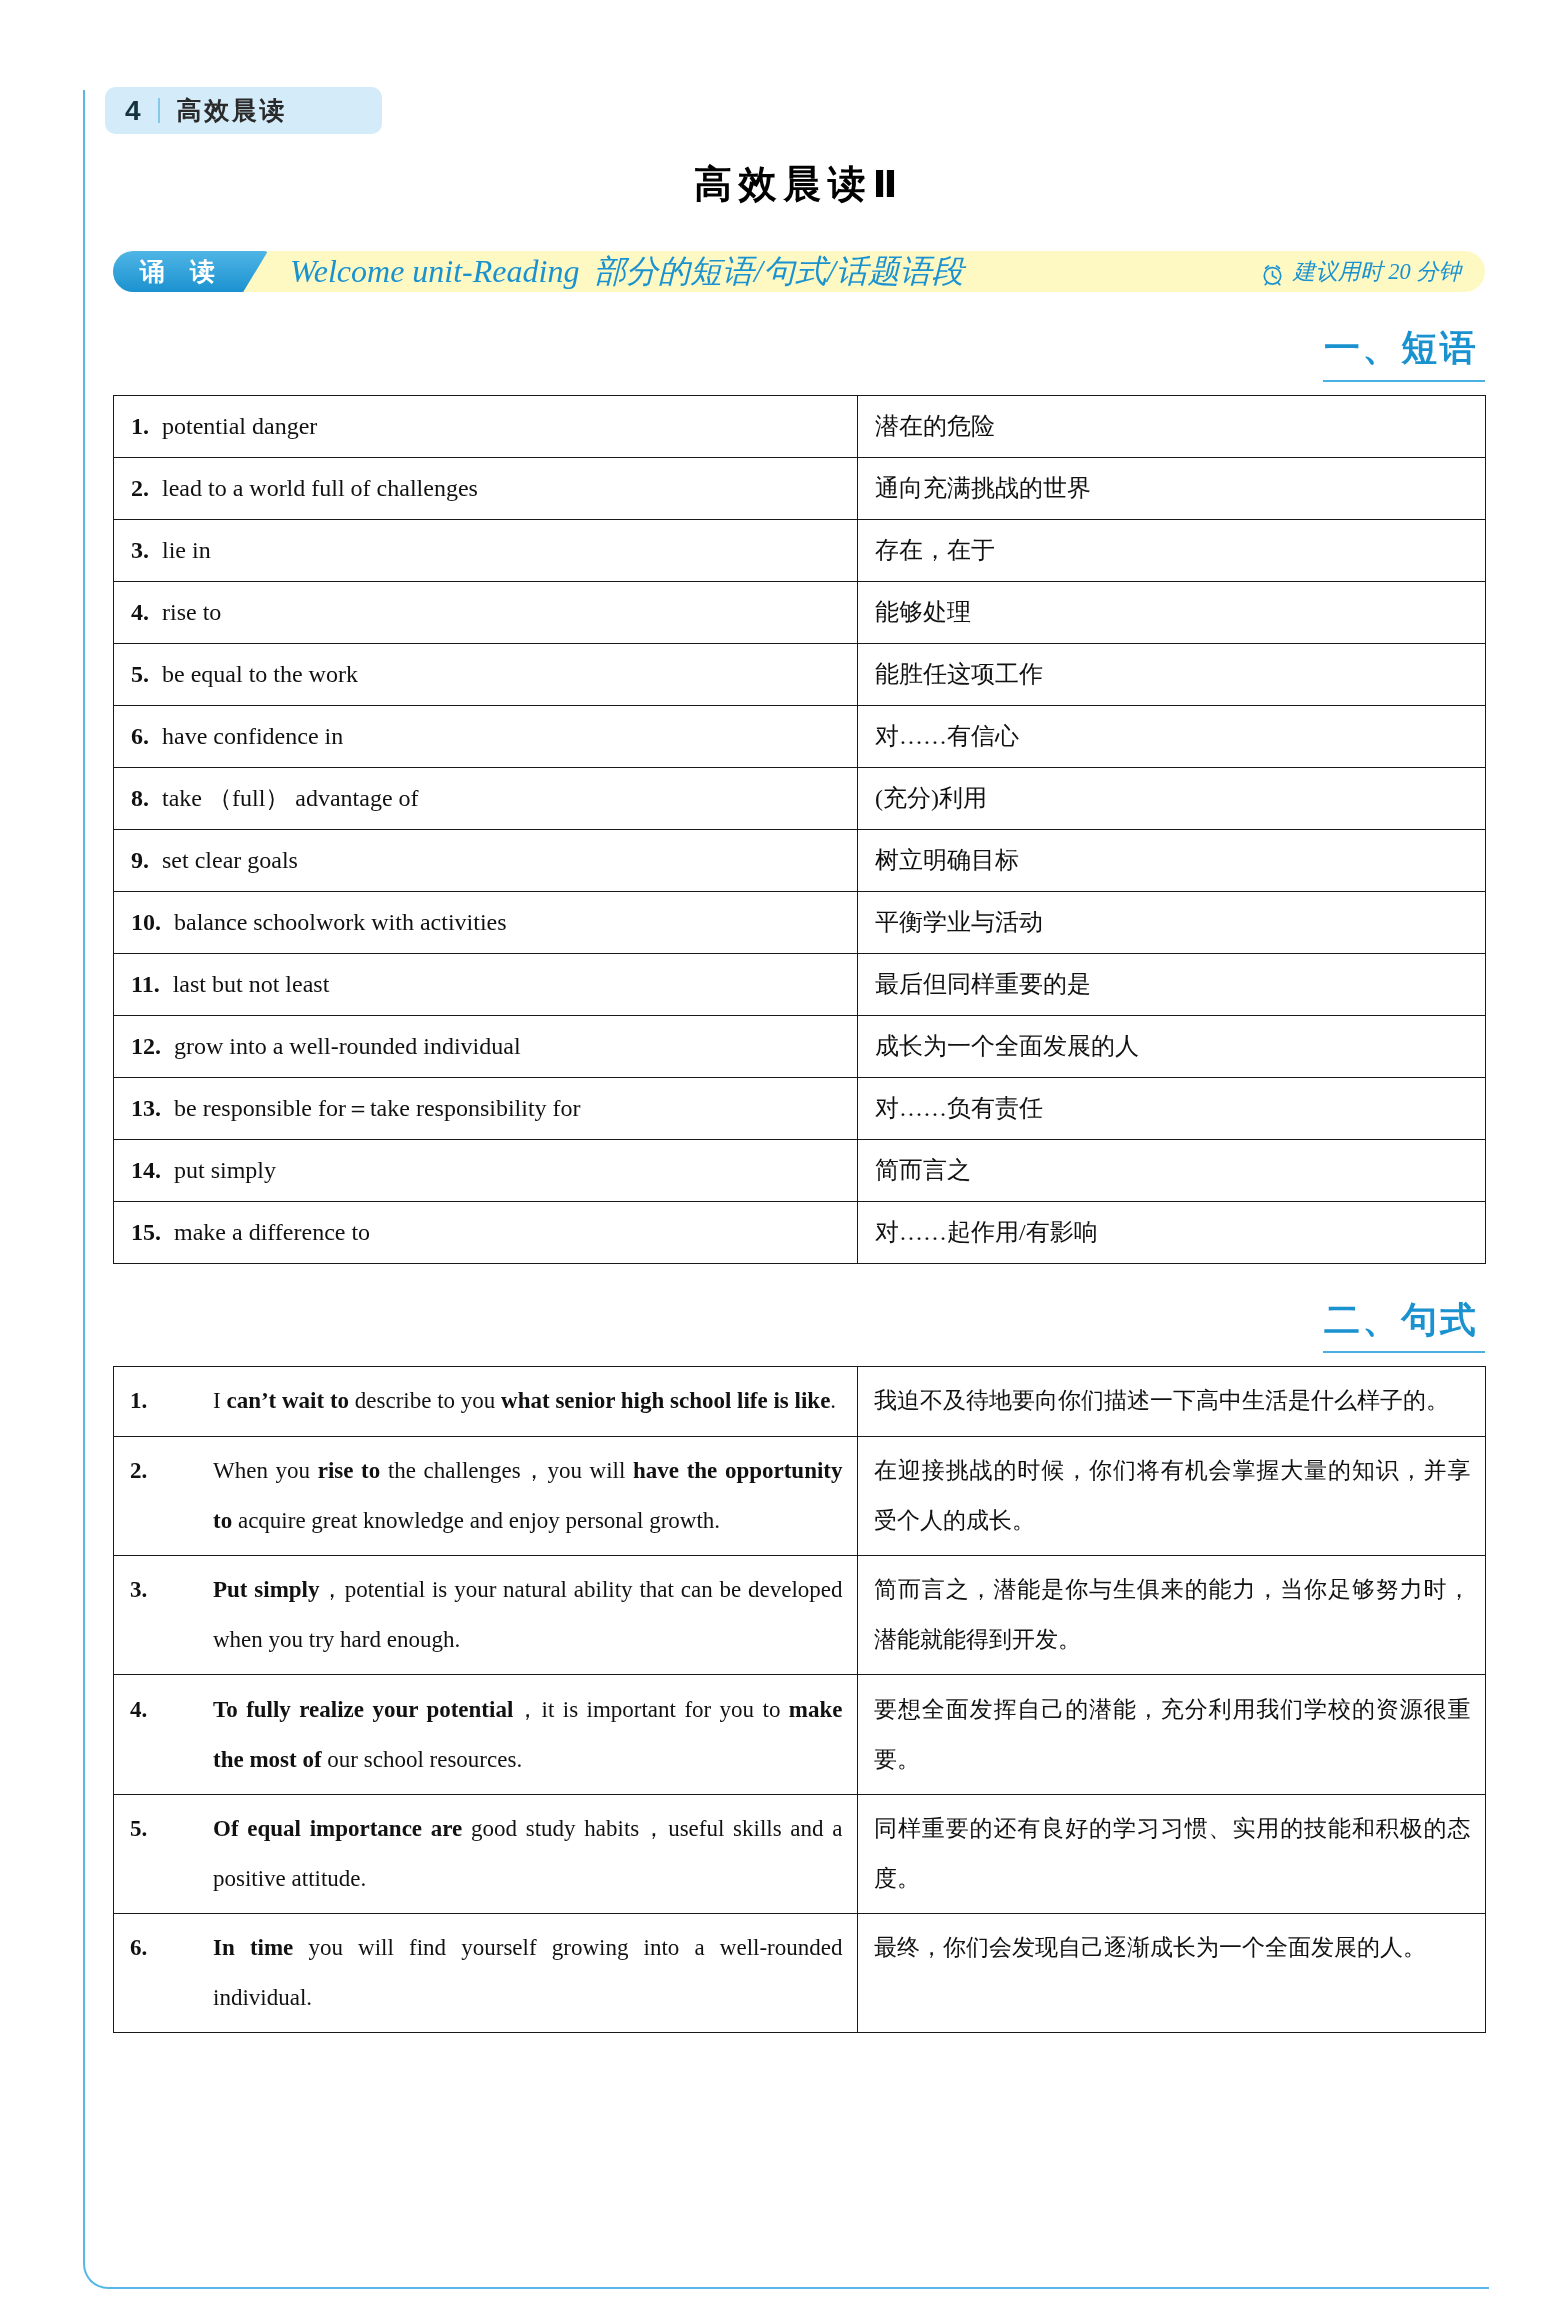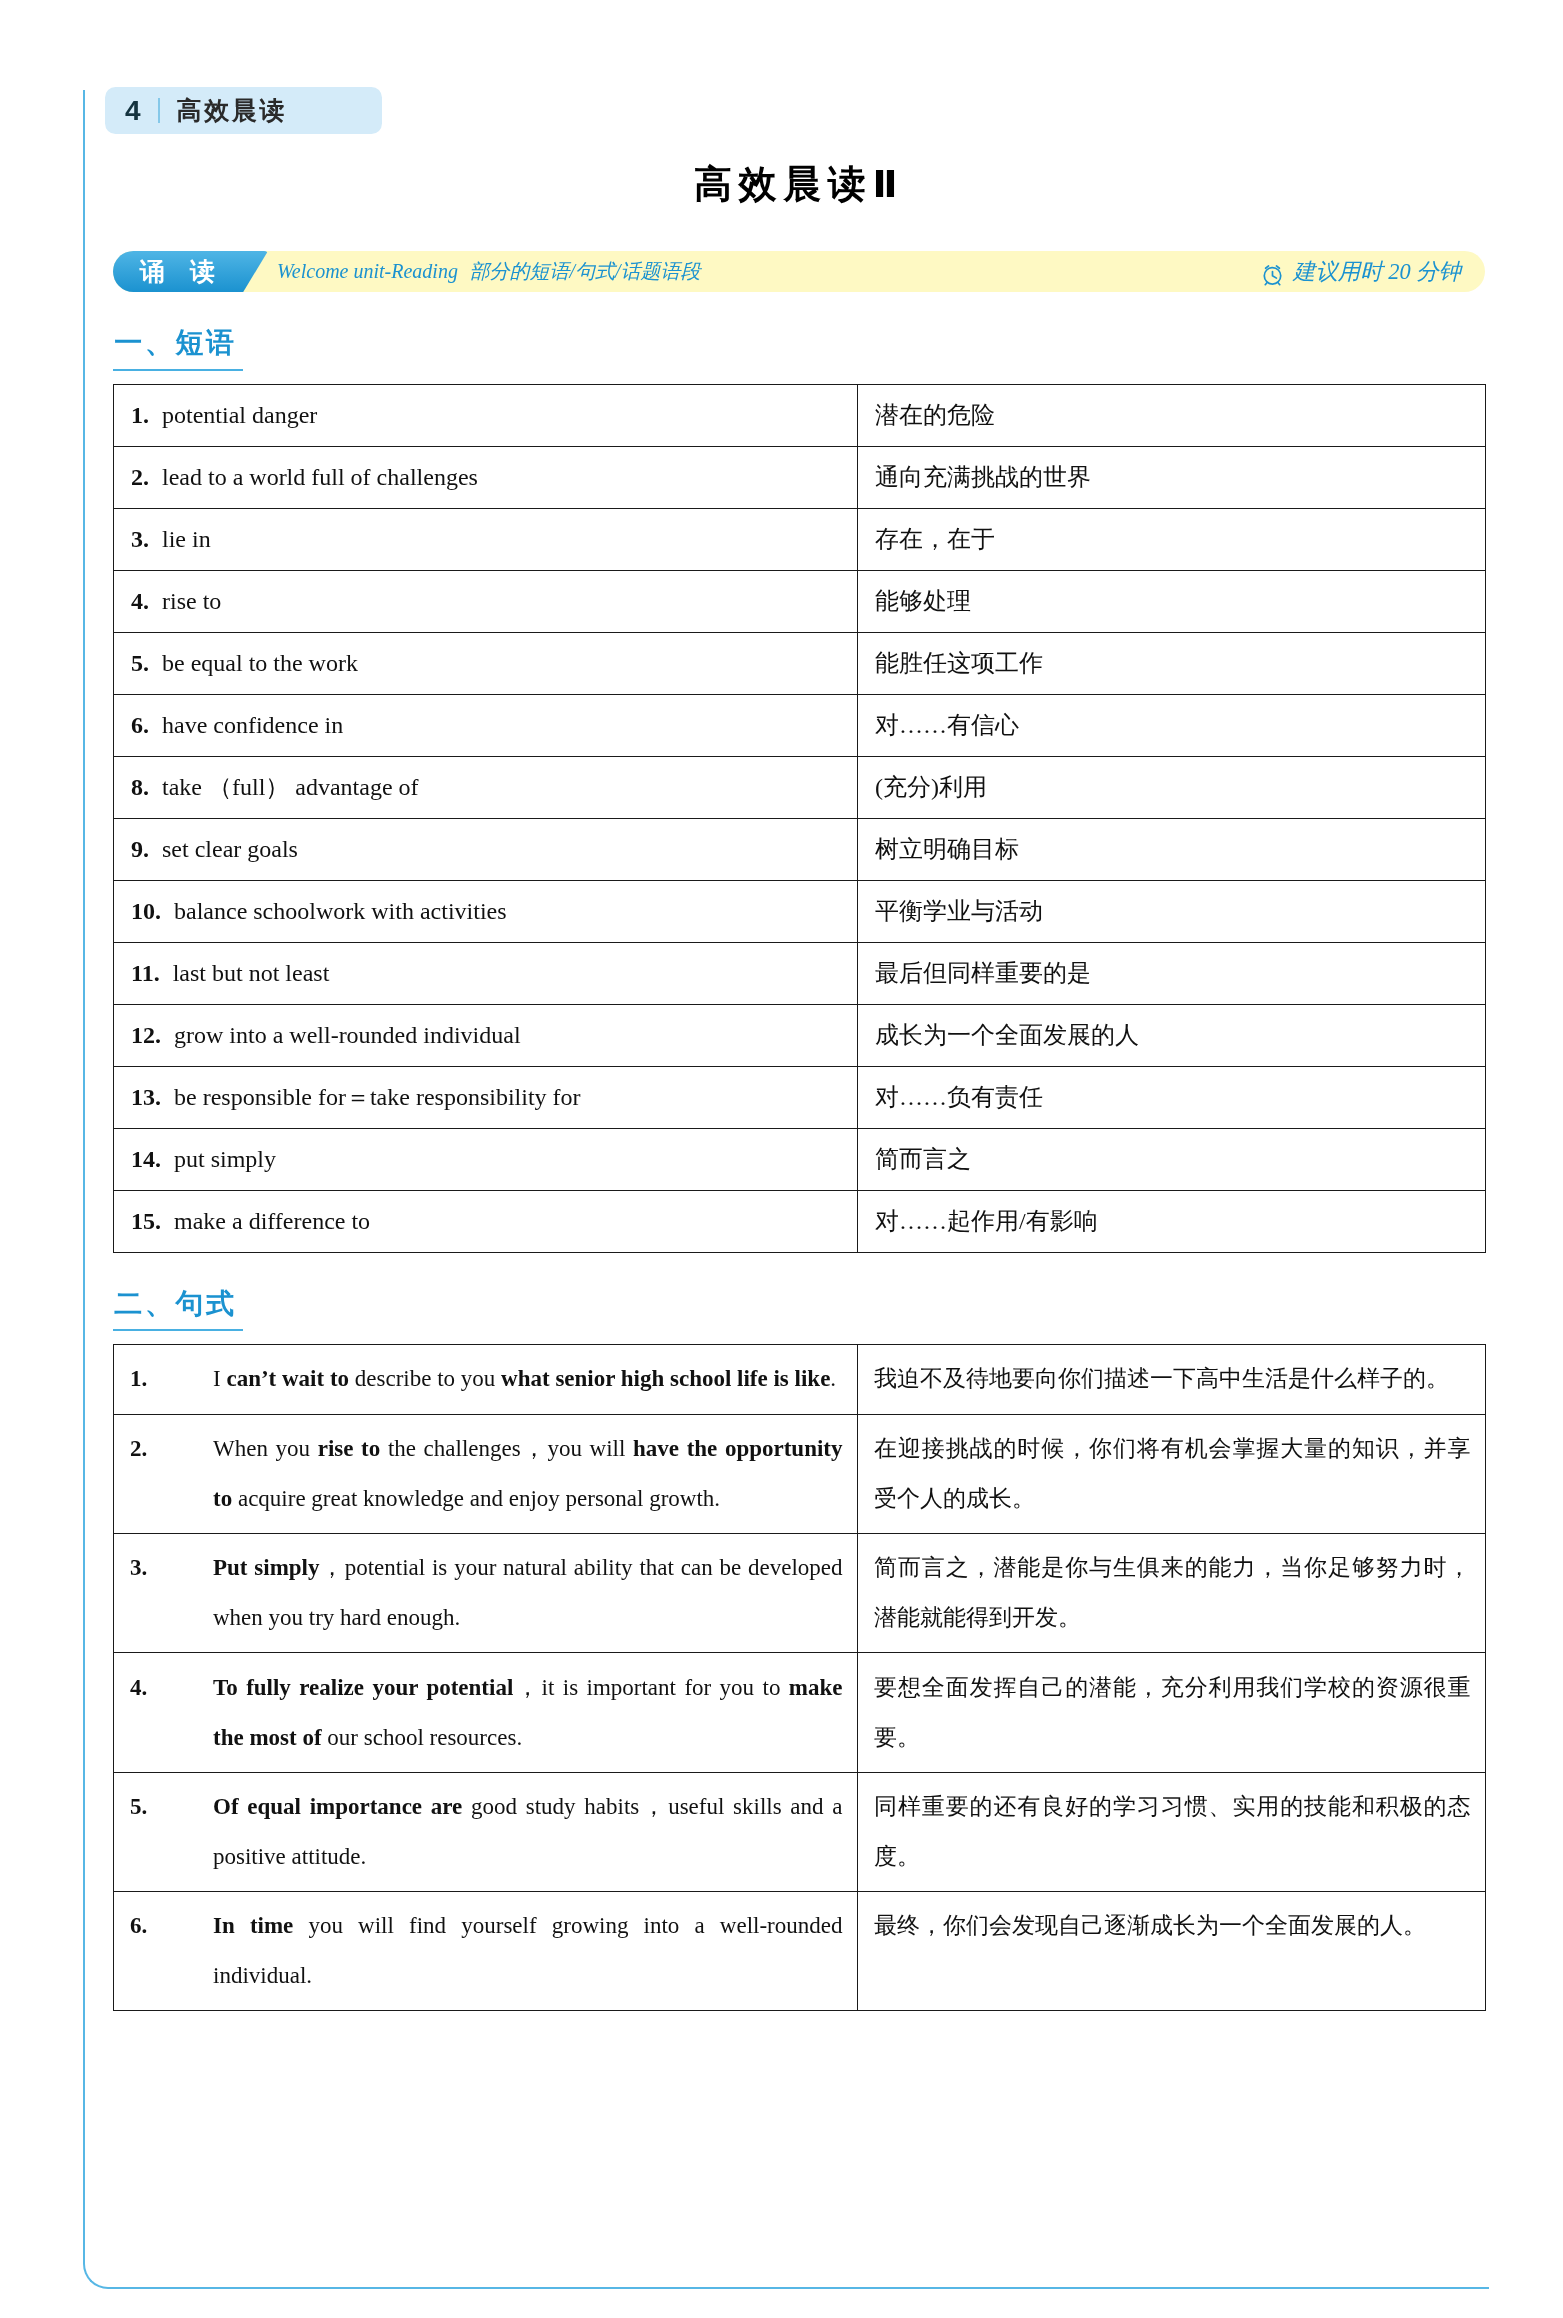--- a/index.html
+++ b/index.html
@@ -40,32 +40,32 @@
   .banner-badge{
     height:41px;width:155px;flex:0 0 auto;
     background:linear-gradient(180deg,#4fb5e5 0%,#1b92d0 100%);
     border-radius:20.4px 4px 4px 20.4px;
     clip-path:polygon(0 0,100% 0,84% 100%,0 100%);
     color:#fff;font-family:"Liberation Sans","DejaVu Sans",sans-serif;
     font-size:25px;font-weight:bold;letter-spacing:9.2px;
     display:flex;align-items:center;justify-content:center;
     padding-right:17px;box-sizing:border-box;
   }
-  .banner-sub{margin-left:9px;font-size:20px;color:#1b92d0;font-style:italic;}
+  .banner-sub{margin-left:22px;font-size:32px;color:#1b92d0;font-style:italic;}
   .sub-en{font-family:"Liberation Serif","DejaVu Serif",serif;}
   .sub-zh{margin-left:6.6px;}
   .banner-time{
     margin-left:auto;margin-right:24px;display:flex;align-items:flex-end;gap:8px;
     color:#1b92d0;font-size:22.4px;font-style:italic;
   }
   .clock-icon{flex:0 0 auto;}
 
   .sec-head{
     margin-top:32px;font-family:"Liberation Sans","DejaVu Sans",sans-serif;
-    font-size:28px;font-weight:bold;color:#1b92d0;letter-spacing:2.6px;
+    font-size:36px;font-weight:bold;color:#1b92d0;letter-spacing:2.6px;text-align:right;
   }
   .sec-head span{display:inline-block;border-bottom:2.6px solid #49b0e2;padding:0 6.6px 6.6px 1.3px;}
 
   table{width:1372px;border-collapse:collapse;table-layout:fixed;margin-top:13px;}
   td{border:1.3px solid #1a1a1a;box-sizing:border-box;}
 
   
   #phrase-table td{height:62px;vertical-align:middle;font-size:24px;}
   #phrase-table .en-cell{padding-left:17px;}
   #phrase-table .num{font-weight:bold;margin-right:13px;}

